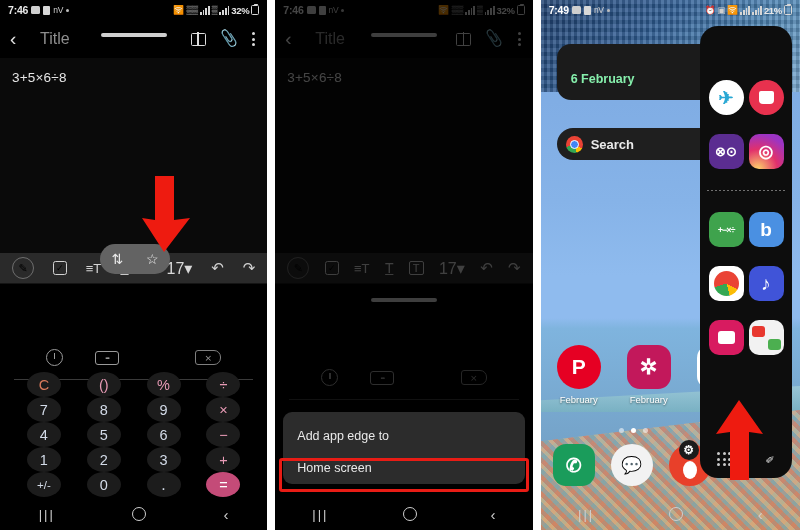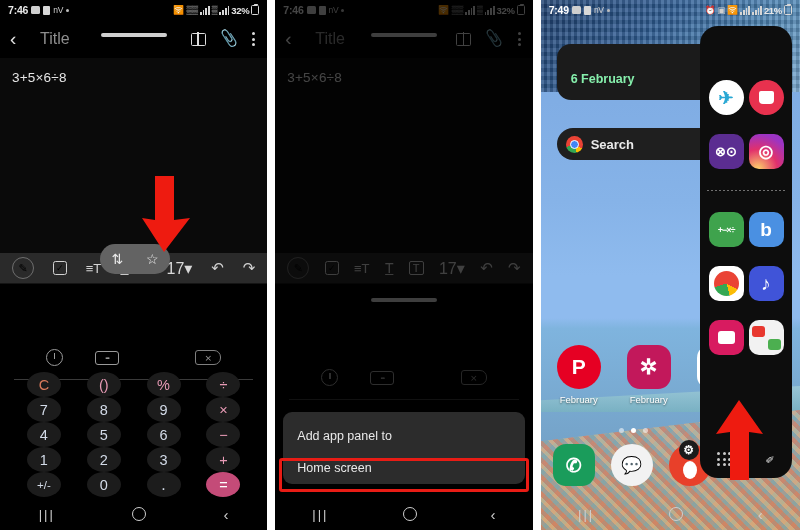--- a/index.html
+++ b/index.html
@@ -359,21 +359,21 @@
         <div class="nl-clock"></div>
         <div class="nl-kb">▪▪▪</div>
         <div class="nl-del">⨯</div>
       </div>
       <div class="nl-line"></div>
     </div>
 
     <div class="dimmer"></div>
 
     <div class="sheet">
-      <div class="sheet-item">Add app panel to</div>
+      <div class="sheet-item">Add app edge to</div>
       <div class="sheet-item">Home screen</div>
     </div>
     <div class="hl-box"></div>
 
     <div class="navbar" style="z-index:14">
       <div class="nv nv-rec">|||</div>
       <div class="nv-home"></div>
       <div class="nv nv-back">‹</div>
     </div>
   </div>

